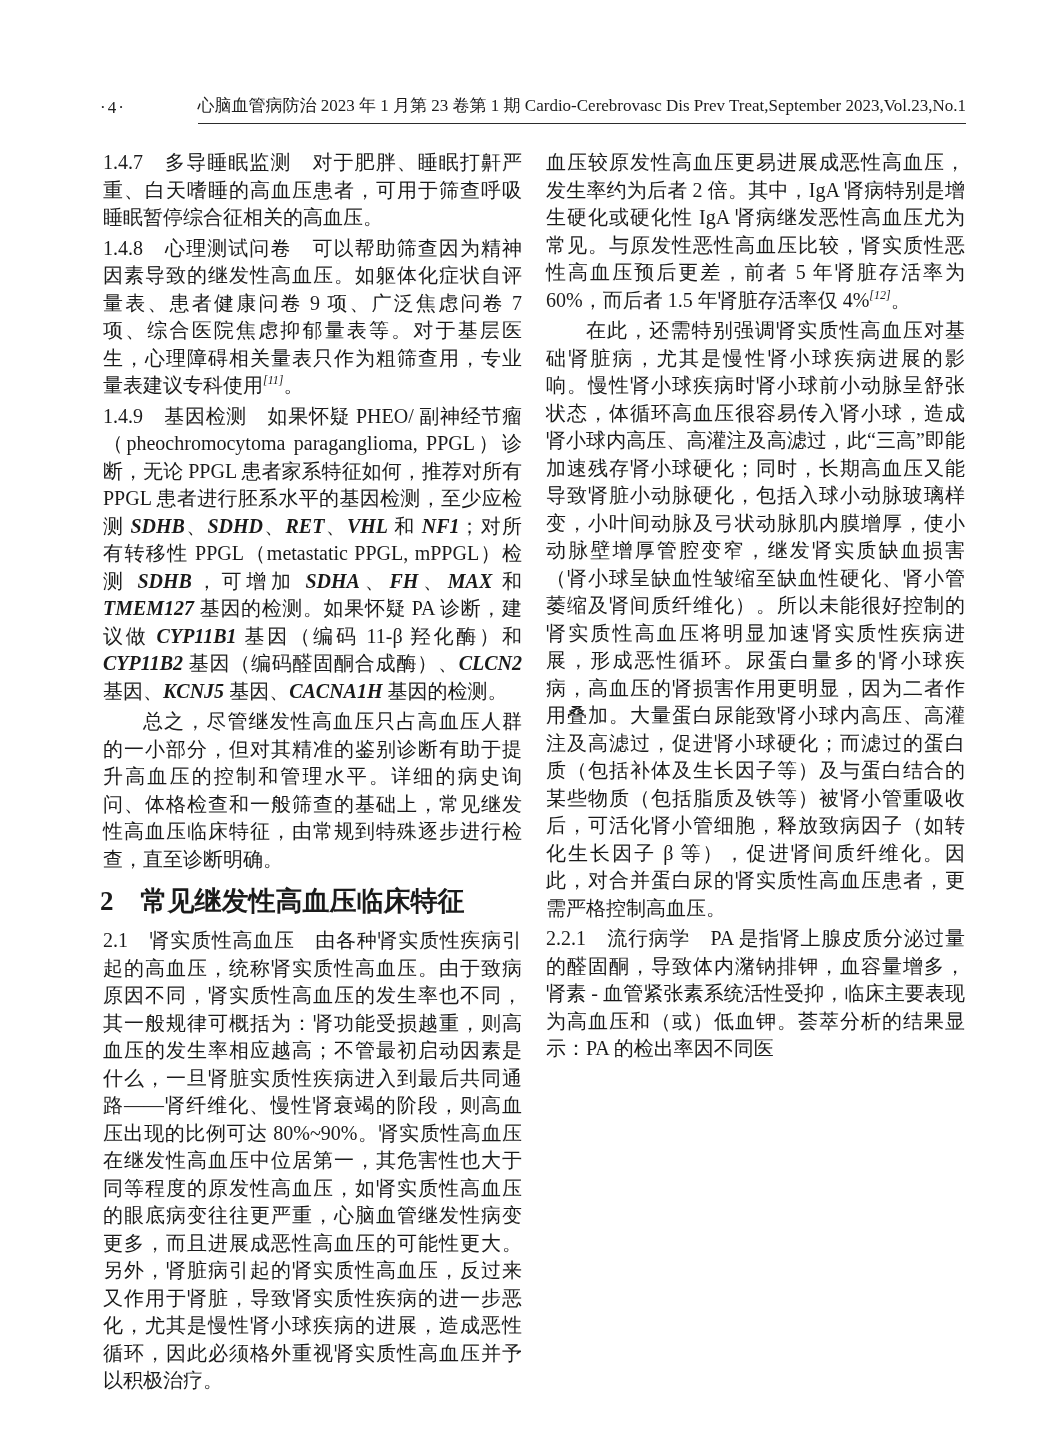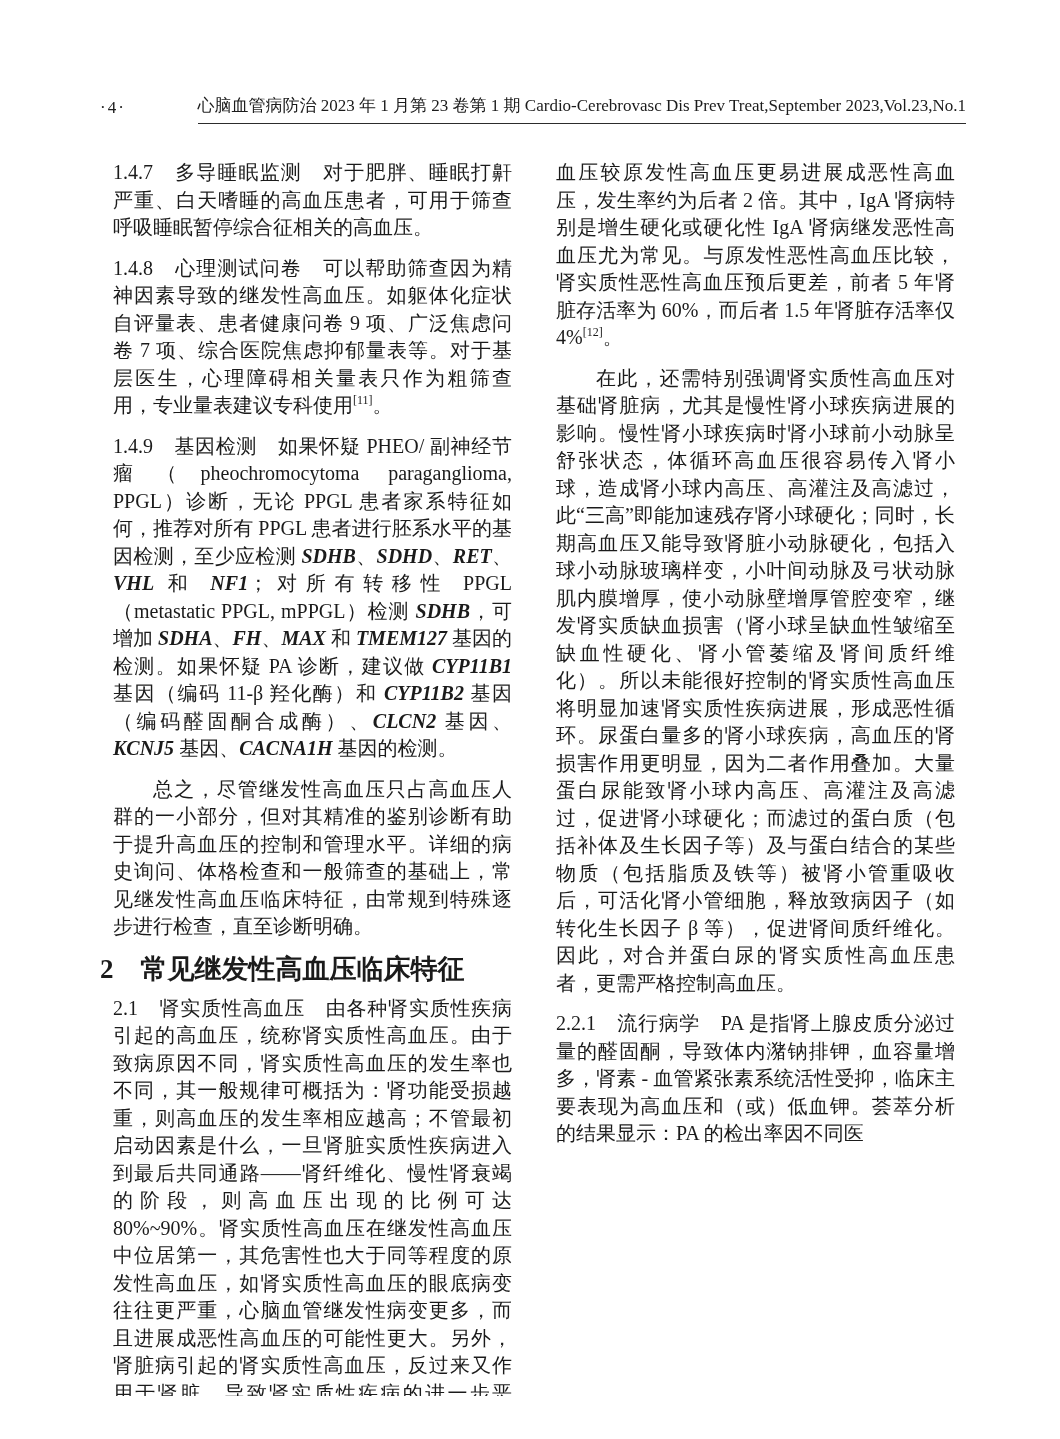--- a/index.html
+++ b/index.html
@@ -47,36 +47,37 @@
   }
   .col {
     width: 425px;
     height: 100%;
     overflow: hidden;
     text-align: justify;
     font-size: 20px;
     line-height: 27.5px;
   }
   .col p.para {
-    margin: 13px;
+    margin: 3px;
   }
   .col p.indent {
     text-indent: 2em;
   }
   .col h2.heading {
     font-family: Liberation Serif, serif;
     font-weight: bold;
     font-size: 27px;
     line-height: 26px;
     margin: 15px 0 13px 0;
     text-align: left;
   }
   .col sup {
     font-size: 12px;
     line-height: 0;
+    font-style: italic;
   }
   .it {
     font-style: italic;
     font-weight: bold;
   }
 </style>
 </head>
 <body>
 
 <div class="page">

